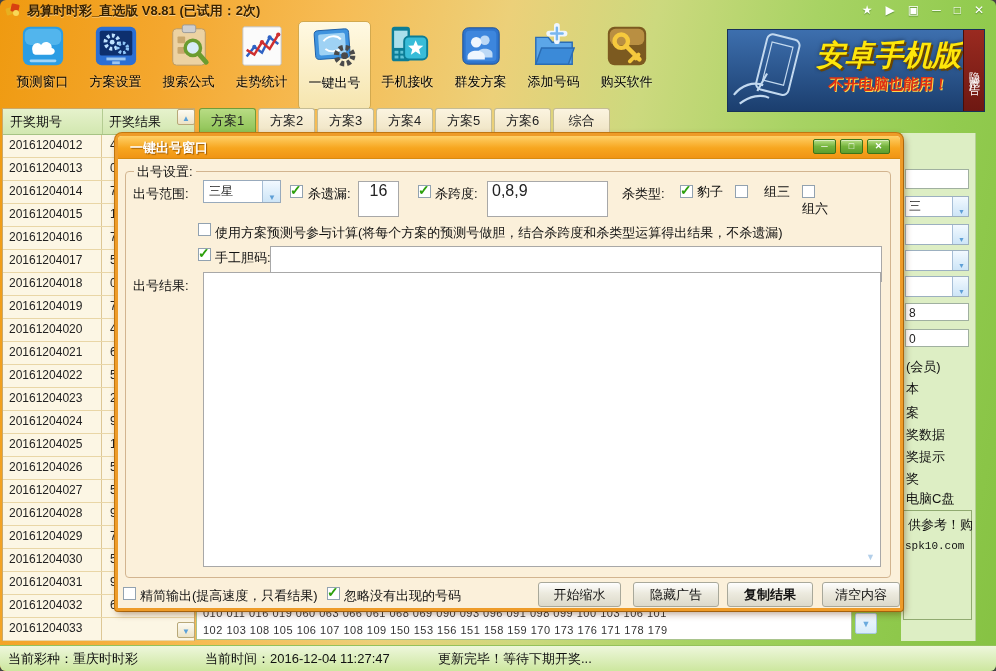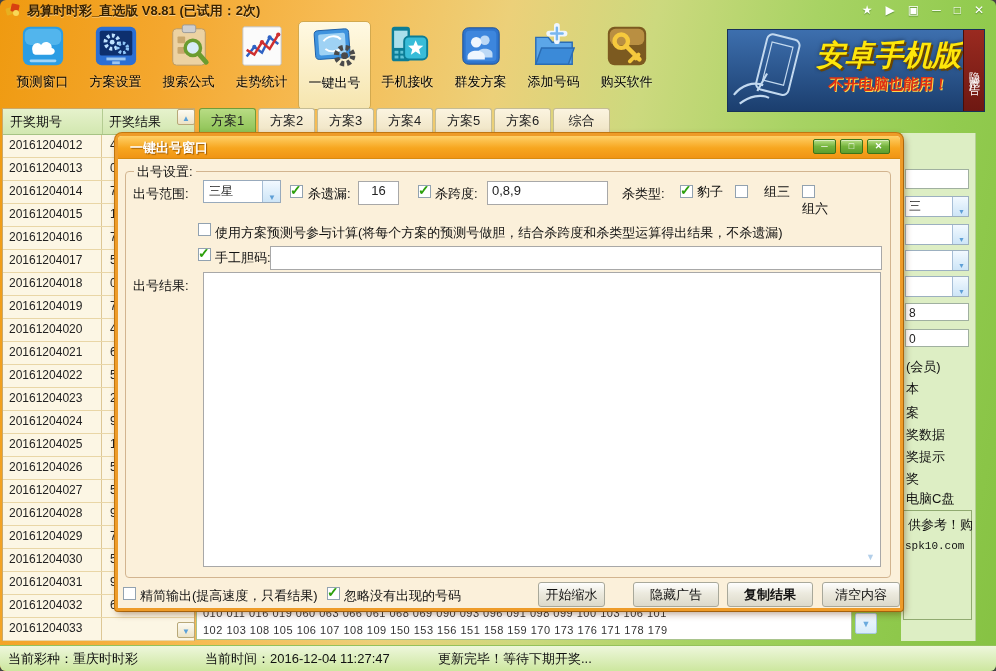--- a/index.html
+++ b/index.html
@@ -84,22 +84,22 @@
     border:1px solid #3c7418;border-radius:2px;color:#fff;font-size:9px;line-height:13px;text-align:center;
     font-weight:bold;box-sizing:border-box;box-shadow:inset 0 1px 0 rgba(255,255,255,.5);}
   .group{position:absolute;left:7px;top:35px;width:766px;height:407px;border:1px solid #d2b48f;border-radius:4px;box-sizing:border-box;}
   .glabel{position:absolute;top:-9px;left:8px;background:#fbf0da;padding:0 3px;font-size:13px;color:#111;}
   .dlabel{position:absolute;font-size:13px;color:#111;white-space:nowrap;}
   .dselect{position:absolute;left:85px;top:44px;width:78px;height:23px;background:#fff;border:1px solid #98aabc;
     font-size:12px;color:#222;line-height:21px;padding-left:5px;box-sizing:border-box;}
   .dselect::before{content:"";position:absolute;right:0;top:0;bottom:0;width:17px;
     background:linear-gradient(#f2f9ff,#cde5f7);border-left:1px solid #a6bed6;}
   .dselect::after{content:"▼";position:absolute;right:4px;top:6px;font-size:8px;color:#5d9fd6;}
-  .dinput{position:absolute;background:#fff;border:1px solid #a8a8a8;font-size:13px;color:#222;
-    height:24px;line-height:18px;box-sizing:border-box;}
+  .dinput{position:absolute;background:#fff;border:1px solid #a8a8a8;font-size:16px;color:#222;
+    height:36px;line-height:18px;box-sizing:border-box;}
   .cb{box-sizing:border-box;width:13px;height:13px;background:#fff;border:1px solid #92a2b0;display:inline-block;position:relative;flex:none;}
   .cb.on::after{content:"✓";position:absolute;left:-1px;top:-4px;font-size:14px;font-weight:bold;color:#2da00c;}
   .abs{position:absolute;}
   .cb-ko{left:172px;top:49px;} .cb-ks{left:300px;top:49px;}
   .cb-up{left:80px;top:87px;}  .cb-man{left:80px;top:112px;}
   .cb-simple{left:5px;top:451px;} .cb-ignore{left:209px;top:451px;}
   .kt-item{position:absolute;top:49px;display:flex;gap:4px;align-items:flex-start;}
   .kt-label{font-size:13px;color:#111;line-height:14px;white-space:nowrap;}
   .res-area{position:absolute;left:85px;top:136px;width:678px;height:295px;background:#fff;border:1px solid #a8a8a8;box-sizing:border-box;}
   .res-area::after{content:"▼";position:absolute;right:5px;bottom:4px;font-size:9px;color:#b3cfe9;}
@@ -445,21 +445,21 @@
 
     <span class="dlabel" style="left:15px;top:141px">出号结果:</span>
     <div class="res-area"></div>
 
     <span class="cb abs cb-simple"></span>
     <span class="dlabel" style="left:22px;top:451px">精简输出(提高速度，只看结果)</span>
     <span class="cb abs cb-ignore on"></span>
     <span class="dlabel" style="left:226px;top:451px">忽略没有出现的号码</span>
 
     <div class="dialog-buttons">
-        <div class="btn" style="left: 420px; width: 67px;">开始缩水</div>
+        <div class="btn" style="left: 420px; width: 83px;">开始缩水</div>
         <div class="btn" style="left: 515px; width: 86px;">隐藏广告</div>
         <div class="btn" style="left: 609px; width: 86px; font-weight: bold;">复制结果</div>
         <div class="btn" style="left: 704px; width: 78px;">清空内容</div>
       </div>
   </div>
 
   <div class="statusbar">
     <span class="status-item st1">当前彩种：重庆时时彩</span>
     <span class="status-item st2">当前时间：2016-12-04 11:27:47</span>
     <span class="status-item st3">更新完毕！等待下期开奖...</span>

